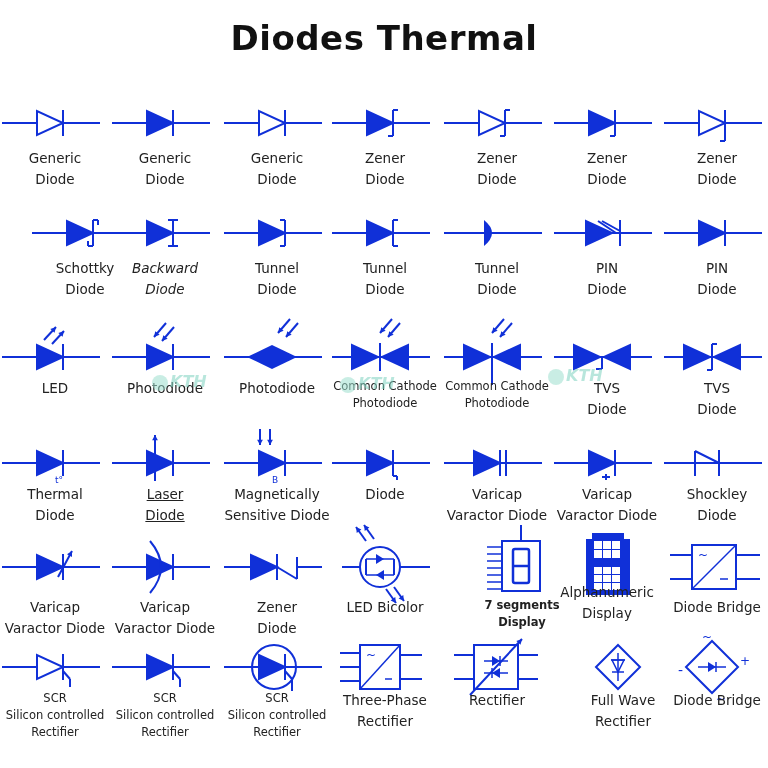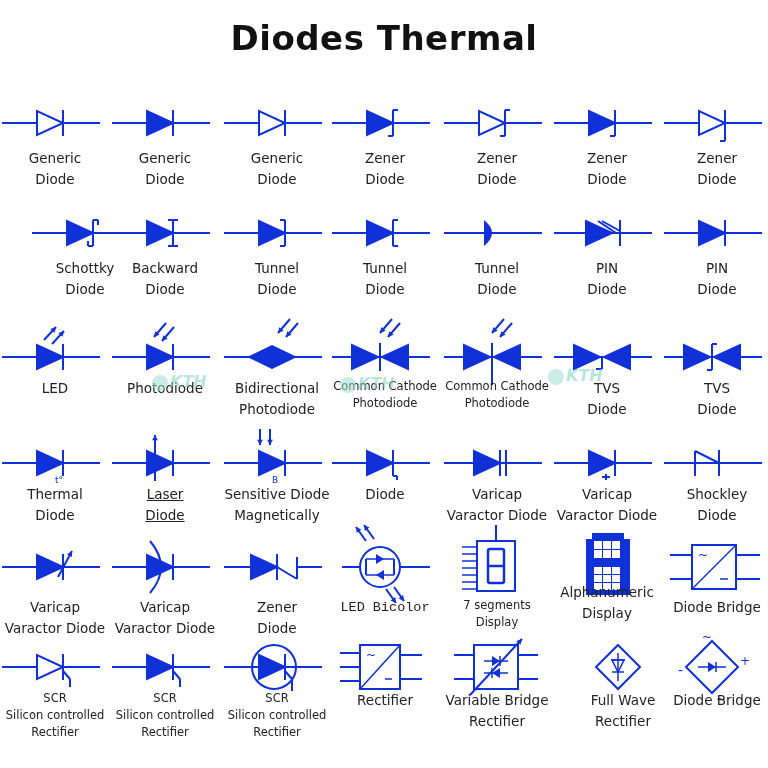--- a/index.html
+++ b/index.html
@@ -109,21 +109,21 @@
         <line x1="63" y1="22" x2="68" y2="22" stroke="#1030d8" stroke-width="2"></line>
         <line x1="68" y1="22" x2="68" y2="27" stroke="#1030d8" stroke-width="2"></line>
         <line x1="58" y1="48" x2="63" y2="48" stroke="#1030d8" stroke-width="2"></line>
         <line x1="58" y1="48" x2="58" y2="43" stroke="#1030d8" stroke-width="2"></line>
       </svg>
       <div class="label" style="top: 60px;">
         <span>Schottky</span>
         <span>Diode</span>
       </div>
     </div>
-    <div class="cell" style="left: 110px; top: 198px;">
+    <div class="cell" style="left: 110px; top: 198px; font-style: italic;">
       <svg viewBox="0 0 110 70">
         <line x1="2" y1="35" x2="100" y2="35" stroke="#1030d8" stroke-width="2"></line>
         <polygon points="37,23 37,47 63,35" fill="#1030d8" stroke="#1030d8" stroke-width="2"></polygon>
         <line x1="63" y1="22" x2="63" y2="48" stroke="#1030d8" stroke-width="2"></line>
         <line x1="58" y1="22" x2="68" y2="22" stroke="#1030d8" stroke-width="2"></line>
         <line x1="58" y1="48" x2="68" y2="48" stroke="#1030d8" stroke-width="2"></line>
       </svg>
       <div class="label" style="top: 60px;">
         <span>Backward</span>
         <span>Diode</span>
@@ -220,21 +220,20 @@
     <div class="cell" style="left: 222px; top: 322px;">
       <svg viewBox="0 0 110 70">
         <line x1="2" y1="35" x2="100" y2="35" stroke="#1030d8" stroke-width="2"></line>
         <polygon points="25,35 50,23 75,35 50,47" fill="#1030d8"></polygon>
         <line x1="68" y1="-3" x2="56" y2="11" stroke="#1030d8" stroke-width="2"></line>
         <polygon points="56,11 57.24269693147518,5.130101846155918 61.61078099780853,8.874173903013078" fill="#1030d8"></polygon>
         <line x1="76" y1="1" x2="64" y2="15" stroke="#1030d8" stroke-width="2"></line>
         <polygon points="64,15 65.24269693147518,9.130101846155917 69.61078099780853,12.874173903013078" fill="#1030d8"></polygon>
       </svg>
       <div class="label" style="top: 56px;">
-        <span>Bidirectional</span>
         <span>Photodiode</span>
       </div>
     </div>
     <div class="cell" style="left: 330px; top: 322px;">
       <svg viewBox="0 0 110 70">
         <line x1="2" y1="35" x2="100" y2="35" stroke="#1030d8" stroke-width="2"></line>
         <polygon points="22,23 22,47 48,35" fill="#1030d8" stroke="#1030d8" stroke-width="2"></polygon>
         <polygon points="78,23 78,47 52,35" fill="#1030d8" stroke="#1030d8" stroke-width="2"></polygon>
         <line x1="50" y1="21" x2="50" y2="49" stroke="#1030d8" stroke-width="2"></line>
         <line x1="62" y1="-3" x2="50" y2="11" stroke="#1030d8" stroke-width="2"></line>
@@ -320,22 +319,22 @@
         <line x1="2" y1="35" x2="100" y2="35" stroke="#1030d8" stroke-width="2"></line>
         <polygon points="37,23 37,47 63,35" fill="#1030d8" stroke="#1030d8" stroke-width="2"></polygon>
         <line x1="63" y1="22" x2="63" y2="48" stroke="#1030d8" stroke-width="2"></line>
         <line x1="38" y1="1" x2="38" y2="17" stroke="#1030d8" stroke-width="2"></line>
         <polygon points="38,17 35.123446768374784,11.734504628657763 40.876553231625216,11.734504628657763" fill="#1030d8"></polygon>
         <line x1="48" y1="1" x2="48" y2="17" stroke="#1030d8" stroke-width="2"></line>
         <polygon points="48,17 45.123446768374784,11.734504628657763 50.876553231625216,11.734504628657763" fill="#1030d8"></polygon>
         <text x="50" y="55" fill="#1030d8" font-size="9">B</text>
       </svg>
       <div class="label" style="top: 56px;">
+        <span>Magnetically</span>
         <span>Sensitive Diode</span>
-        <span>Magnetically</span>
       </div>
     </div>
     <div class="cell" style="left: 330px; top: 428px;">
       <svg viewBox="0 0 110 70">
         <line x1="2" y1="35" x2="100" y2="35" stroke="#1030d8" stroke-width="2"></line>
         <polygon points="37,23 37,47 63,35" fill="#1030d8" stroke="#1030d8" stroke-width="2"></polygon>
         <line x1="63" y1="22" x2="63" y2="48" stroke="#1030d8" stroke-width="2"></line>
         <line x1="63" y1="48" x2="67" y2="48" stroke="#1030d8" stroke-width="2"></line>
         <line x1="67" y1="48" x2="67" y2="52" stroke="#1030d8" stroke-width="2"></line>
       </svg>
@@ -413,21 +412,21 @@
         <line x1="55" y1="22" x2="55" y2="48" stroke="#1030d8" stroke-width="2"></line>
         <line x1="55" y1="35" x2="75" y2="47" stroke="#1030d8" stroke-width="2"></line>
         <line x1="75" y1="25" x2="75" y2="47" stroke="#1030d8" stroke-width="2"></line>
         <line x1="75" y1="35" x2="100" y2="35" stroke="#1030d8" stroke-width="2"></line>
       </svg>
       <div class="label" style="top: 65px;">
         <span>Zener</span>
         <span>Diode</span>
       </div>
     </div>
-    <div class="cell" style="left: 330px; top: 532px; font-family: Liberation Mono, monospace;">
+    <div class="cell" style="left: 330px; top: 532px;">
       <svg viewBox="0 0 110 70">
         <line x1="12" y1="35" x2="100" y2="35" stroke="#1030d8" stroke-width="2"></line>
         <circle cx="50" cy="35" r="20" fill="#fff" stroke="#1030d8" stroke-width="2"></circle>
         <line x1="36" y1="27" x2="64" y2="27" stroke="#1030d8" stroke-width="1.5"></line>
         <line x1="36" y1="43" x2="64" y2="43" stroke="#1030d8" stroke-width="1.5"></line>
         <line x1="36" y1="27" x2="36" y2="43" stroke="#1030d8" stroke-width="2"></line>
         <line x1="64" y1="27" x2="64" y2="43" stroke="#1030d8" stroke-width="2"></line>
         <polygon points="46,22 46,32 54,27" fill="#1030d8"></polygon>
         <polygon points="54,38 54,48 46,43" fill="#1030d8"></polygon>
         <line x1="36" y1="9" x2="26" y2="-5" stroke="#1030d8" stroke-width="2"></line>
@@ -436,21 +435,21 @@
         <polygon points="34,-7 39.40125466495656,-4.387252778341357 34.71975937239388,-1.0433275693680155" fill="#1030d8"></polygon>
         <line x1="56" y1="57" x2="66" y2="71" stroke="#1030d8" stroke-width="2"></line>
         <polygon points="66,71 60.59874533504343,68.38725277834136 65.28024062760612,65.04332756936802" fill="#1030d8"></polygon>
         <line x1="64" y1="55" x2="74" y2="69" stroke="#1030d8" stroke-width="2"></line>
         <polygon points="74,69 68.59874533504343,66.38725277834136 73.28024062760612,63.04332756936802" fill="#1030d8"></polygon>
       </svg>
       <div class="label" style="top: 65px;">
         <span>LED Bicolor</span>
       </div>
     </div>
-    <div class="cell" style="left: 442px; top: 532px;">
+    <div class="cell" style="left: 467px; top: 532px; font-weight: bold;">
       <svg viewBox="0 0 110 70">
         <rect x="35" y="9" width="38" height="50" fill="#fff" stroke="#1030d8" stroke-width="2"></rect>
         <line x1="54" y1="-7" x2="54" y2="9" stroke="#1030d8" stroke-width="2"></line>
         <line x1="20" y1="15" x2="35" y2="15" stroke="#1030d8" stroke-width="1.5"></line>
         <line x1="20" y1="22" x2="35" y2="22" stroke="#1030d8" stroke-width="1.5"></line>
         <line x1="20" y1="29" x2="35" y2="29" stroke="#1030d8" stroke-width="1.5"></line>
         <line x1="20" y1="36" x2="35" y2="36" stroke="#1030d8" stroke-width="1.5"></line>
         <line x1="20" y1="43" x2="35" y2="43" stroke="#1030d8" stroke-width="1.5"></line>
         <line x1="20" y1="50" x2="35" y2="50" stroke="#1030d8" stroke-width="1.5"></line>
         <line x1="20" y1="57" x2="35" y2="57" stroke="#1030d8" stroke-width="1.5"></line>
@@ -552,41 +551,41 @@
         <line x1="30" y1="57" x2="70" y2="13" stroke="#1030d8" stroke-width="1.5"></line>
         <line x1="10" y1="21" x2="30" y2="21" stroke="#1030d8" stroke-width="2"></line>
         <line x1="10" y1="35" x2="30" y2="35" stroke="#1030d8" stroke-width="2"></line>
         <line x1="10" y1="49" x2="30" y2="49" stroke="#1030d8" stroke-width="2"></line>
         <line x1="70" y1="23" x2="92" y2="23" stroke="#1030d8" stroke-width="2"></line>
         <line x1="70" y1="47" x2="92" y2="47" stroke="#1030d8" stroke-width="2"></line>
         <text x="36" y="27" fill="#1030d8" font-size="12">~</text>
         <line x1="55" y1="47" x2="62" y2="47" stroke="#1030d8" stroke-width="1.5"></line>
       </svg>
       <div class="label" style="top: 58px;">
+        <span>Three-Phase</span>
         <span>Rectifier</span>
       </div>
     </div>
     <div class="cell" style="left: 442px; top: 632px;">
       <svg viewBox="0 0 110 70">
         <rect x="32" y="13" width="44" height="44" fill="#fff" stroke="#1030d8" stroke-width="2"></rect>
         <line x1="12" y1="23" x2="32" y2="23" stroke="#1030d8" stroke-width="2"></line>
         <line x1="12" y1="47" x2="32" y2="47" stroke="#1030d8" stroke-width="2"></line>
         <line x1="76" y1="23" x2="96" y2="23" stroke="#1030d8" stroke-width="2"></line>
         <line x1="76" y1="47" x2="96" y2="47" stroke="#1030d8" stroke-width="2"></line>
         <line x1="42" y1="29" x2="66" y2="29" stroke="#1030d8" stroke-width="1.5"></line>
         <polygon points="50,24 50,34 58,29" fill="#1030d8"></polygon>
         <line x1="58" y1="24" x2="58" y2="34" stroke="#1030d8" stroke-width="1.5"></line>
         <line x1="42" y1="41" x2="66" y2="41" stroke="#1030d8" stroke-width="1.5"></line>
         <polygon points="58,36 58,46 50,41" fill="#1030d8"></polygon>
         <line x1="50" y1="36" x2="50" y2="46" stroke="#1030d8" stroke-width="1.5"></line>
         <line x1="28" y1="63" x2="80" y2="7" stroke="#1030d8" stroke-width="2"></line>
         <polygon points="80,7 78.52500737230842,12.815874547155868 74.30916839940531,8.90116692946012" fill="#1030d8"></polygon>
       </svg>
       <div class="label" style="top: 58px;">
-        <span>Variable Bridge</span>
         <span>Rectifier</span>
       </div>
     </div>
     <div class="cell" style="left: 568px; top: 632px;">
       <svg viewBox="0 0 110 70">
         <polygon points="50,13 72,35 50,57 28,35" fill="#fff" stroke="#1030d8" stroke-width="2"></polygon>
         <line x1="50" y1="21" x2="50" y2="49" stroke="#1030d8" stroke-width="1.5"></line>
         <line x1="43" y1="28" x2="57" y2="28" stroke="#1030d8" stroke-width="1.5"></line>
         <polygon points="44,28 56,28 50,40" fill="none" stroke="#1030d8" stroke-width="1.5"></polygon>
         <line x1="44" y1="40" x2="56" y2="40" stroke="#1030d8" stroke-width="1.5"></line>

